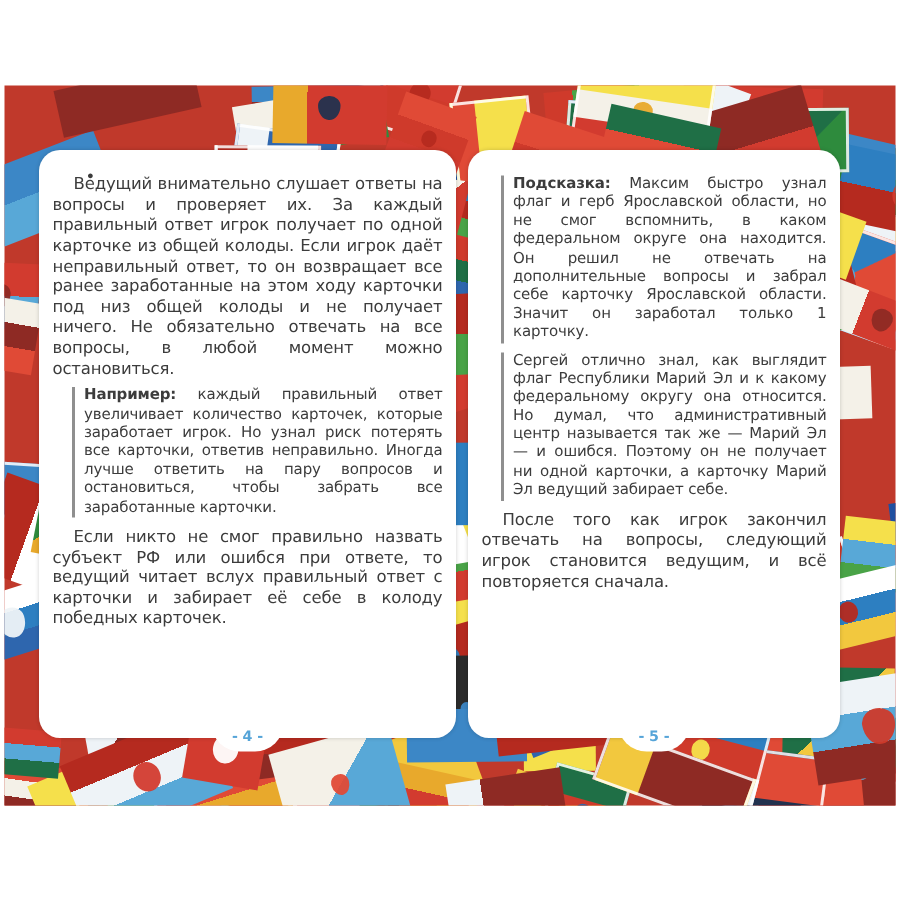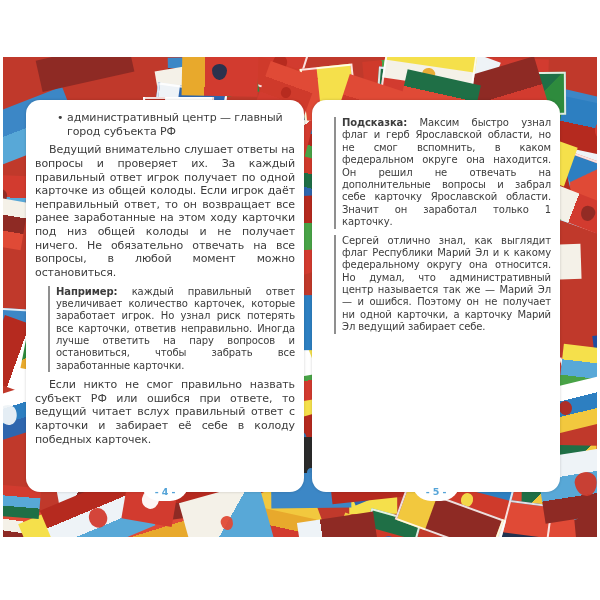--- a/index.html
+++ b/index.html
@@ -318,37 +318,37 @@
       </div>
       <div class="tile" style="width: 46.6403px; height: 61.8243px; left: 23.2376px; top: 254.385px; transform: rotate(11.1deg); background: linear-gradient(135deg, rgb(46, 139, 61) 0px, rgb(46, 139, 61) 50%, rgb(232, 169, 44) 50%, rgb(232, 169, 44) 100%);"></div>
       <div class="tile" style="width: 98.9194px; height: 46.8879px; left: 382.446px; top: 221.139px; transform: rotate(-13.6deg); background: linear-gradient(135deg, rgb(43, 43, 43) 0px, rgb(43, 43, 43) 50%, rgb(207, 58, 43) 50%, rgb(207, 58, 43) 100%);">
         <div class="emblem" style="width: 19.2699px; height: 21.1968px; background: rgb(255, 255, 255); border-radius: 50%; left: 39.8248px; top: 12.8455px;"></div>
       </div>
     </div>
 
   <section class="page page-left">
     <div class="bullet">
       <span class="dot">•</span>
-      <span>административный центр — главный город субъекта РФ</span>
     </div>
     <p class="para">Ведущий внимательно слушает ответы на вопросы и проверяет их. За каждый правильный ответ игрок получает по одной карточке из общей колоды. Если игрок даёт неправильный ответ, то он возвращает все ранее заработанные на этом ходу карточки под низ общей колоды и не получает ничего. Не обязательно отвечать на все вопросы, в любой момент можно остановиться.</p>
     <div class="tipblock" style="border-left-color: rgb(143, 143, 143);">
       <span class="tip-label">Например:</span><span> каждый правильный ответ увеличивает количество карточек, которые заработает игрок. Но узнал риск потерять все карточки, ответив неправильно. Иногда лучше ответить на пару вопросов и остановиться, чтобы забрать все заработанные карточки.</span>
     </div>
     <p class="para">Если никто не смог правильно назвать субъект РФ или ошибся при ответе, то ведущий читает вслух правильный ответ с карточки и забирает её себе в колоду победных карточек.</p>
     <div class="page-tab" style="color: rgb(85, 164, 216);">
       <span>- 4 -</span>
     </div>
   </section>
 
   <section class="page page-right">
     <div class="tipblock" style="border-left-color: rgb(143, 143, 143);">
       <span class="tip-label">Подсказка:</span><span> Максим быстро узнал флаг и герб Ярославской области, но не смог вспомнить, в каком федеральном округе она находится. Он решил не отвечать на дополнительные вопросы и забрал себе карточку Ярославской области. Значит он заработал только 1 карточку.</span>
     </div>
     <div class="tipblock" style="border-left-color: rgb(143, 143, 143);">
       <span>Сергей отлично знал, как выглядит флаг Республики Марий Эл и к какому федеральному округу она относится. Но думал, что административный центр называется так же — Марий Эл — и ошибся. Поэтому он не получает ни одной карточки, а карточку Марий Эл ведущий забирает себе.</span>
     </div>
+    <p class="para">После того как игрок закончил отвечать на вопросы, следующий игрок становится ведущим, и всё повторяется сначала.</p>
     <div class="page-tab" style="color: rgb(85, 164, 216);">
       <span>- 5 -</span>
     </div>
   </section>
 
 </div>
 
 </body></html>

